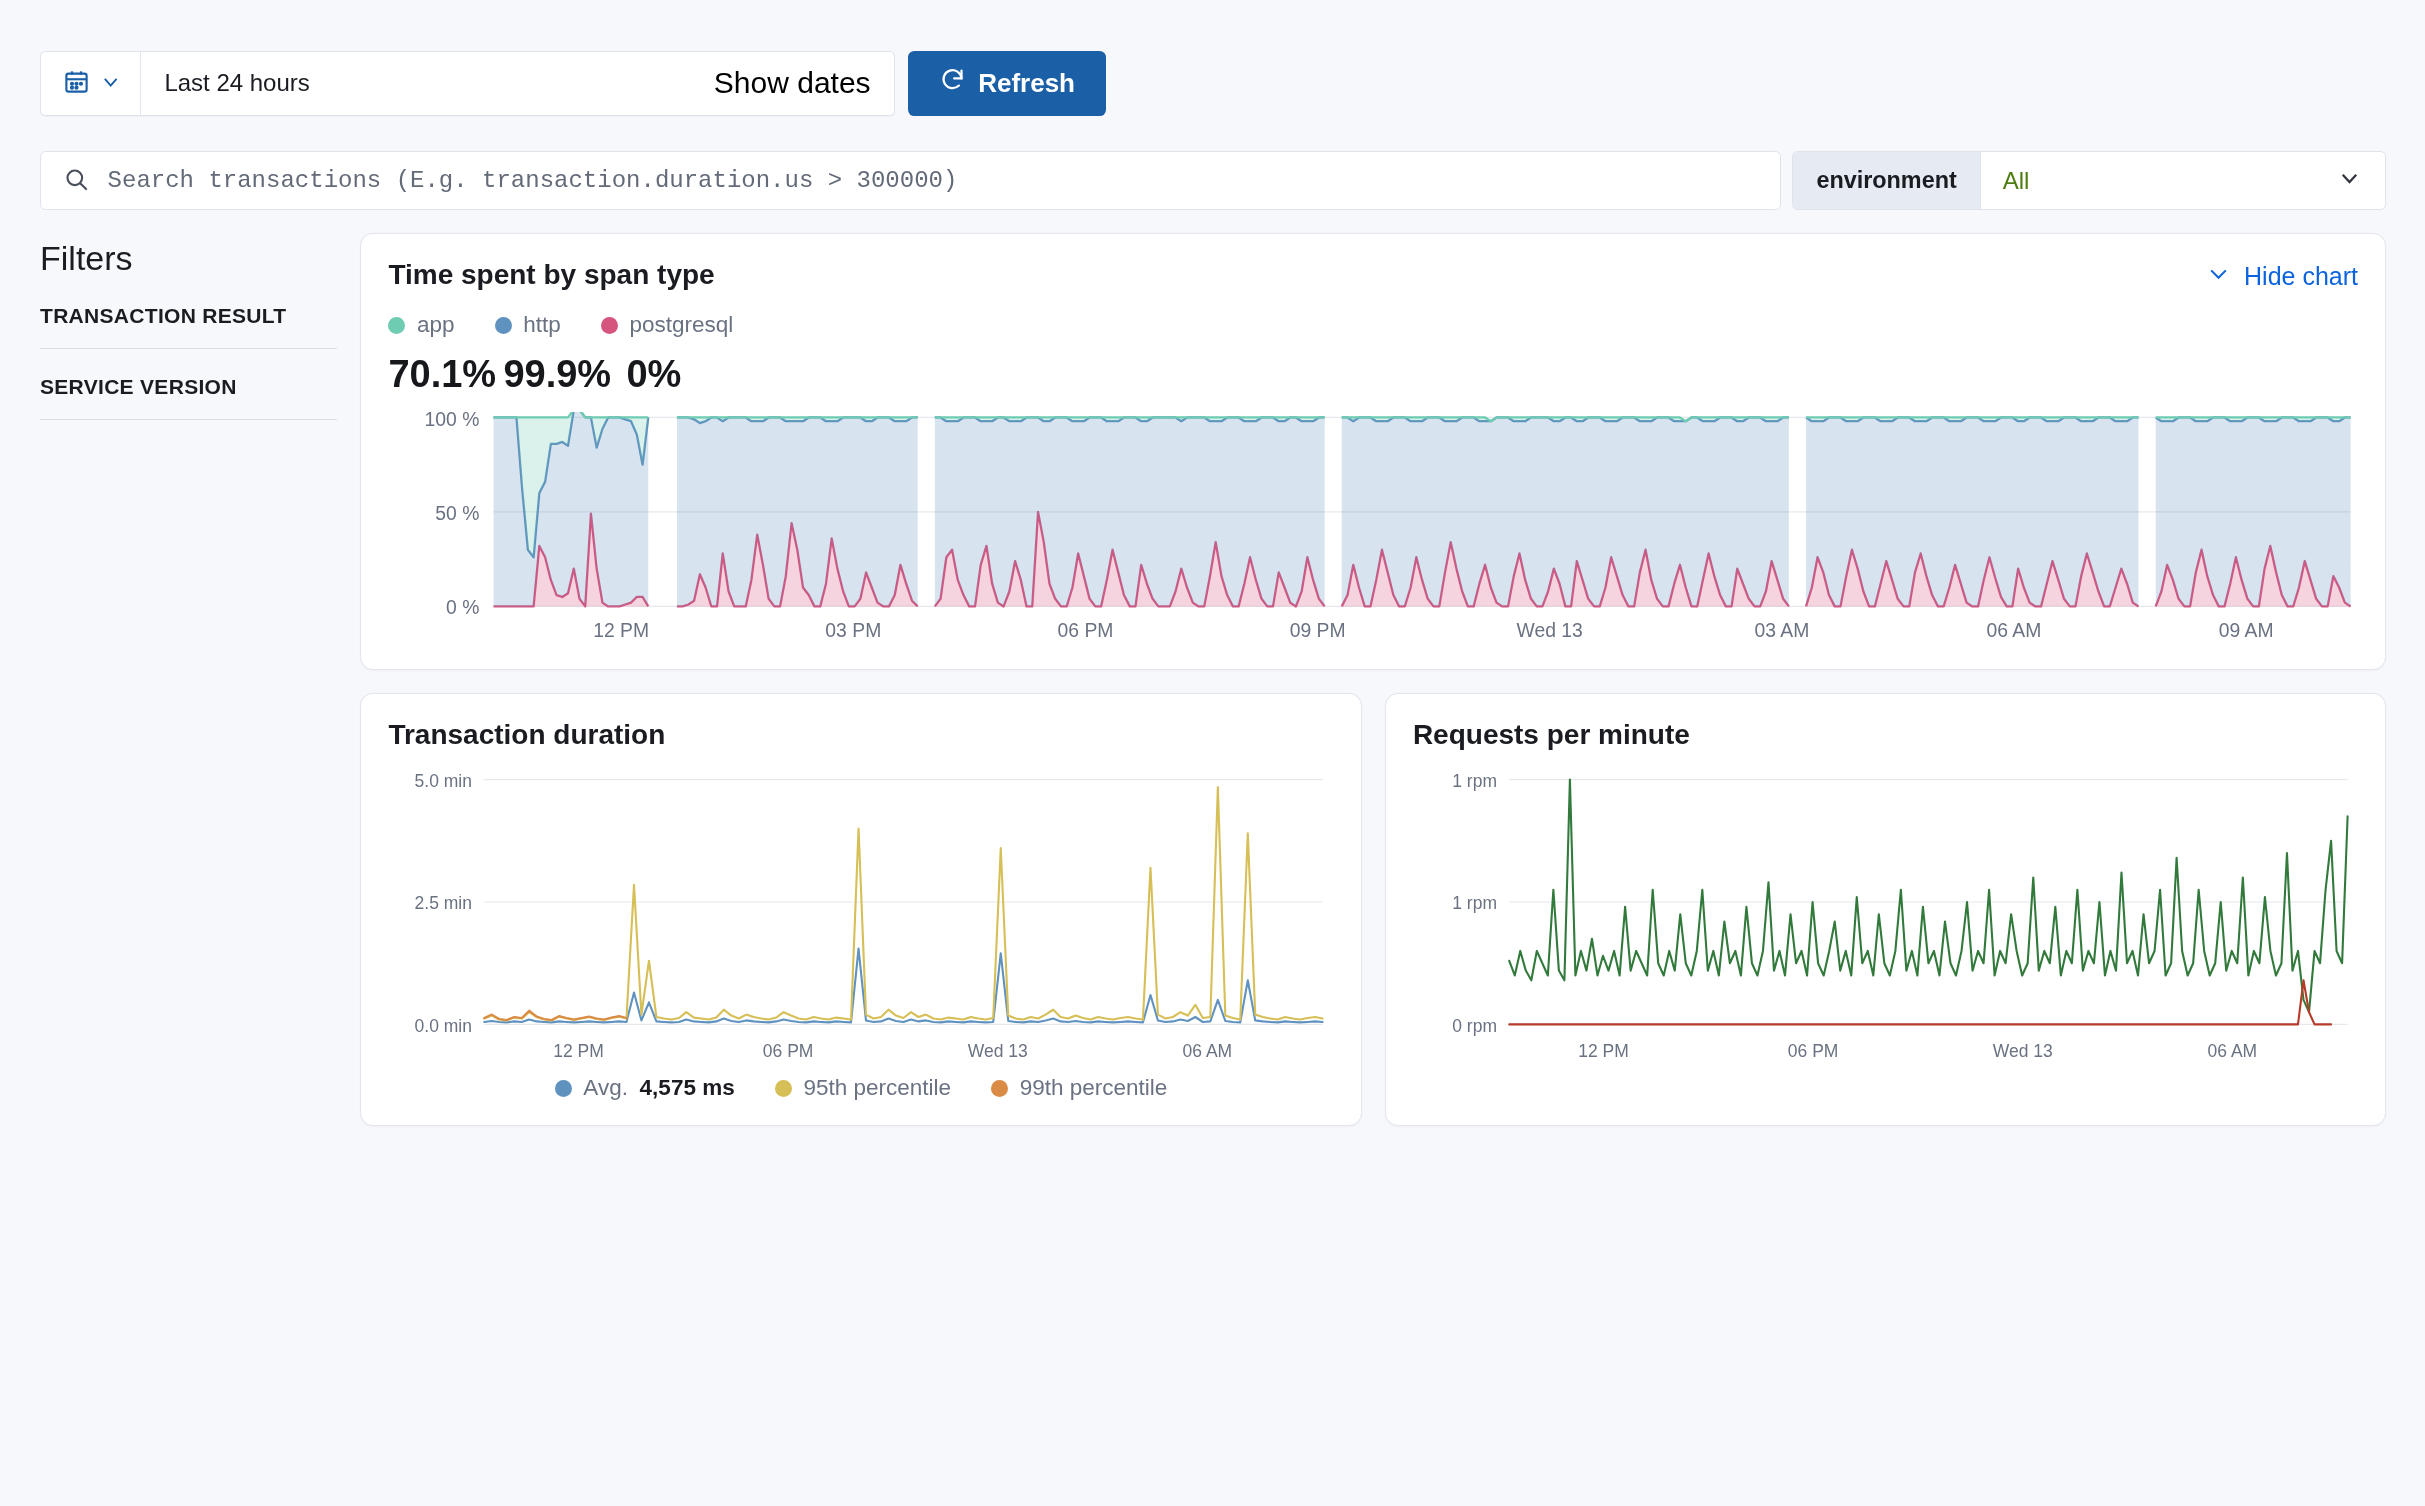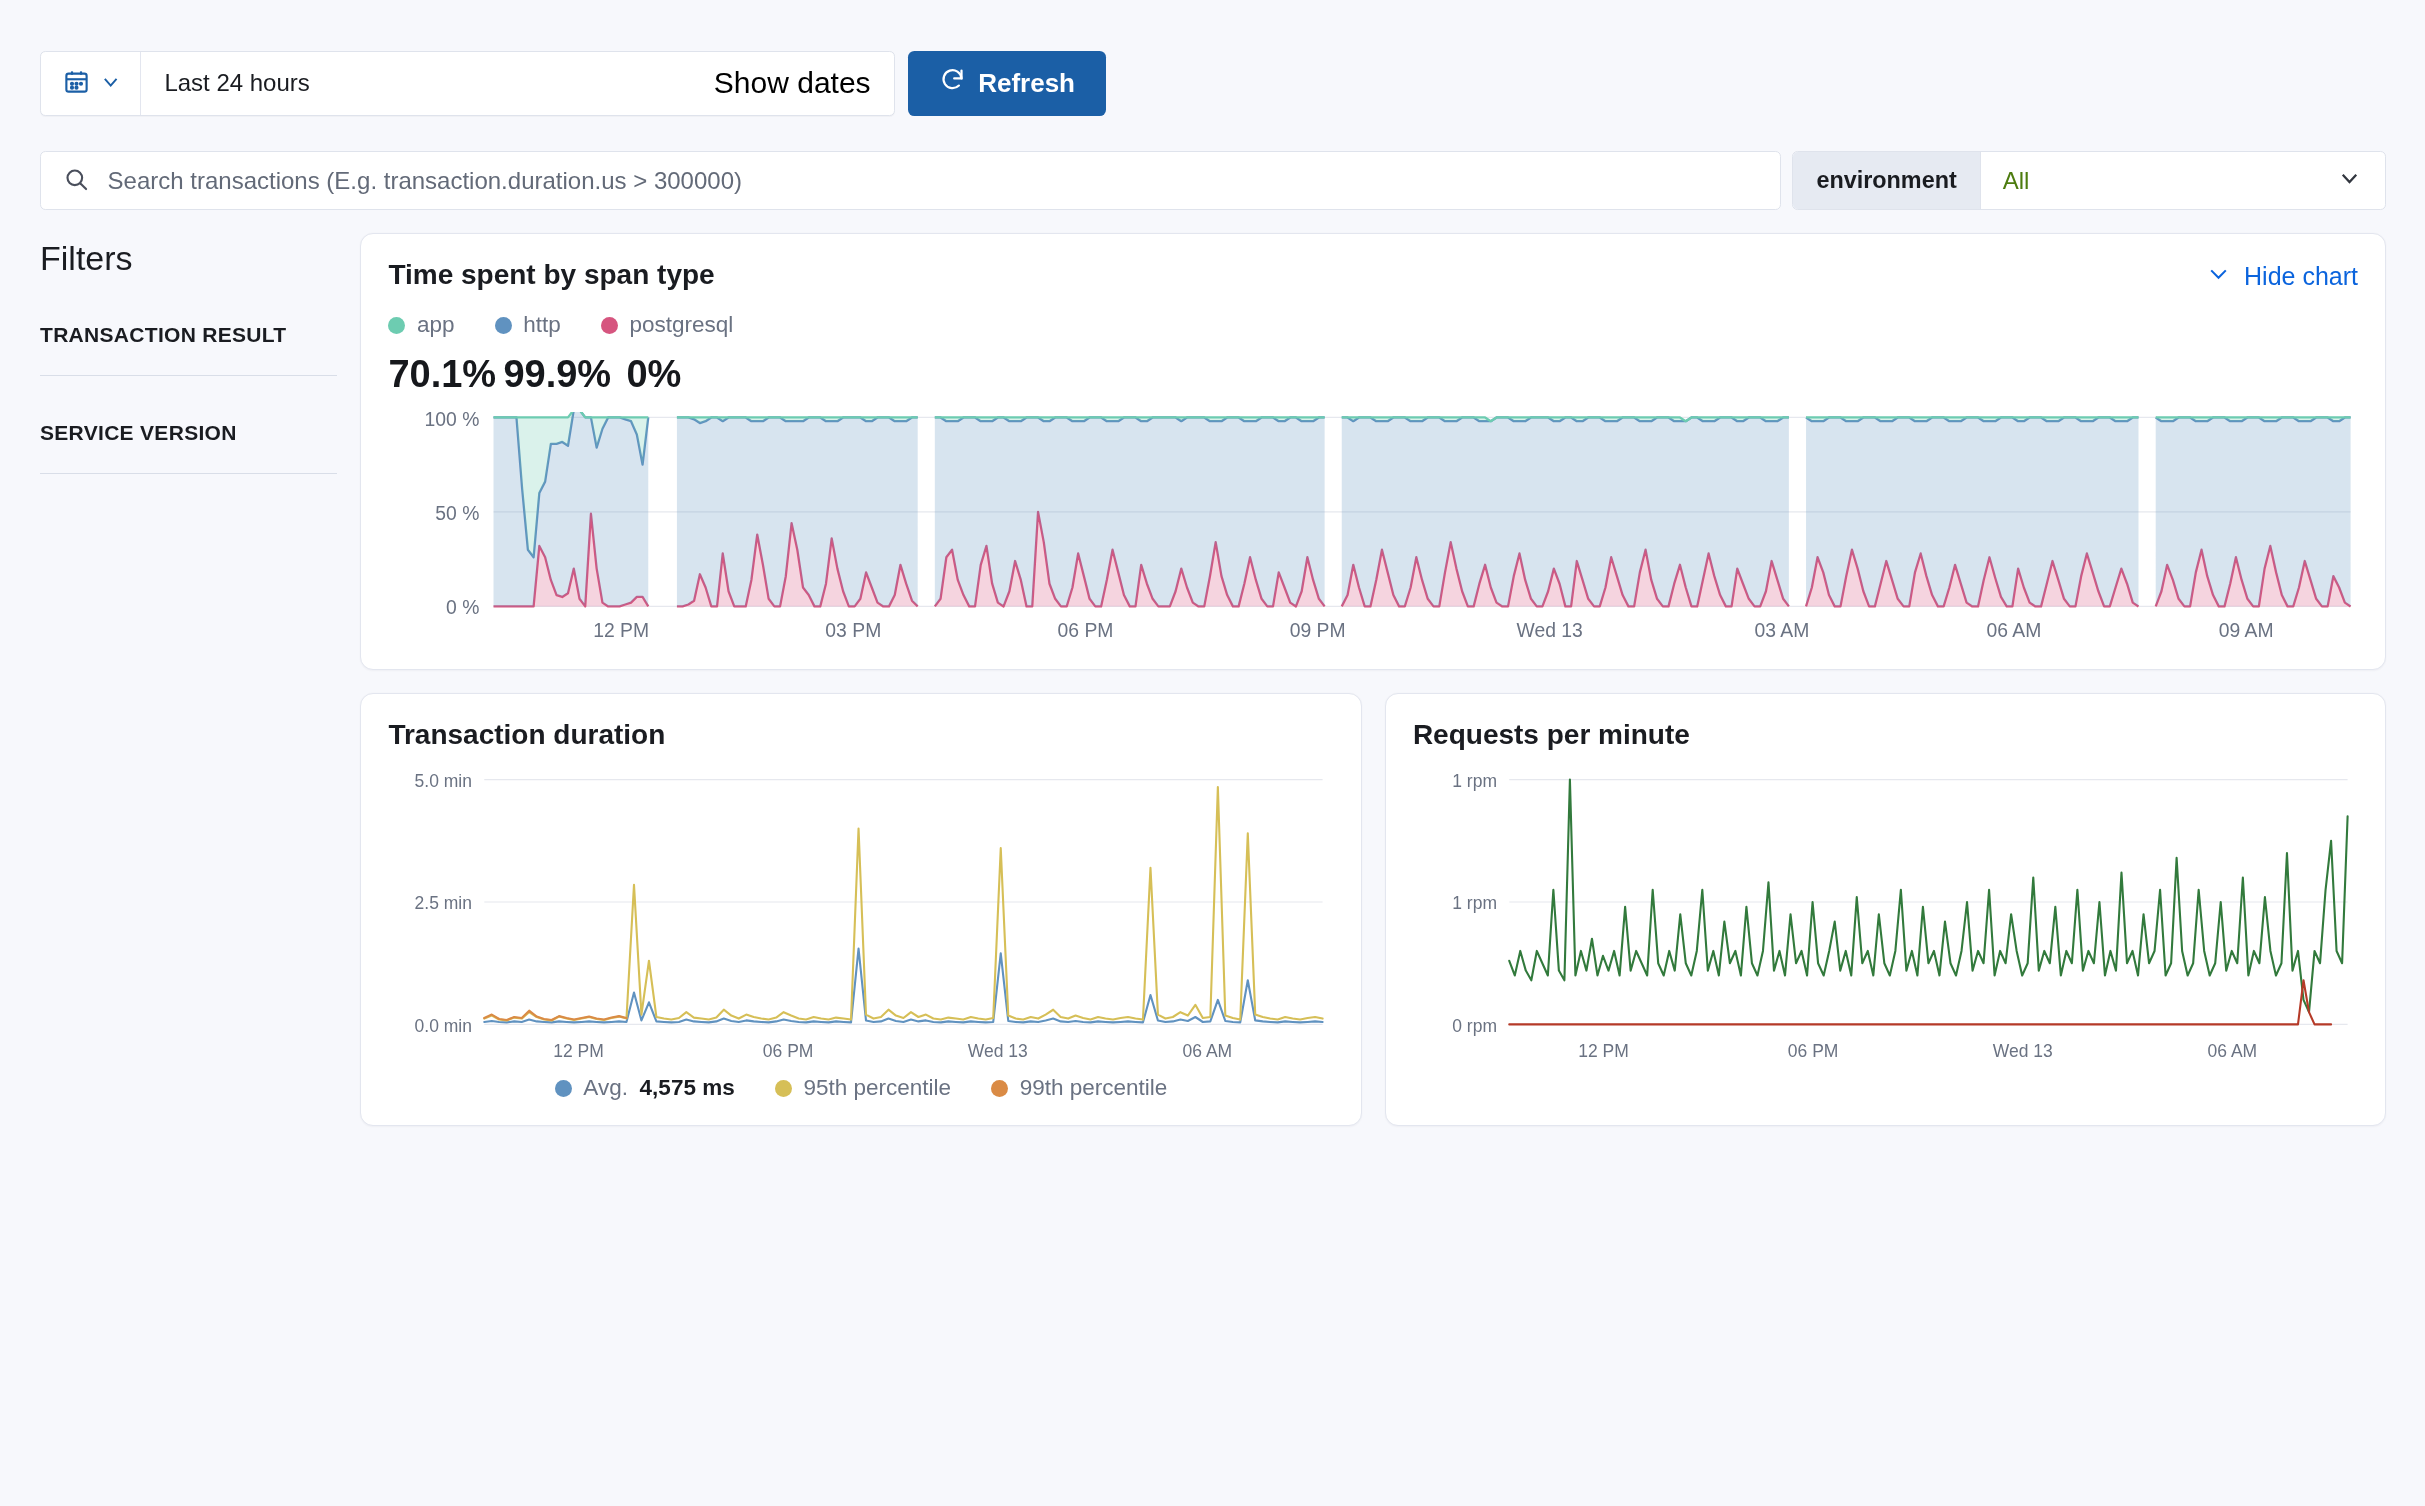--- a/index.html
+++ b/index.html
@@ -57,21 +57,21 @@
     display: flex; align-items: stretch;
     padding: 0 40px; margin-top: 16px; gap: 10.8px;
   }
   .search-box {
     flex: 1; display: flex; align-items: center; gap: 18px;
     background: #fff; border: 0.9px solid #DFE3EC; border-radius: 5.4px;
     height: 59px; padding: 0 21.6px;
   }
   .search-box input {
     flex: 1; border: none; outline: none; background: transparent;
-    font-size: 24px; font-family: Liberation Sans, sans-serif; color: #8b5cf6;
+    font-size: 24px; font-family: Liberation Mono, monospace; color: #8b5cf6;
   }
   .search-box input::placeholder { color: #636A78; }
 
   .env-group {
     display: flex; align-items: stretch;
     border: 0.9px solid #DFE3EC; border-radius: 5.4px; overflow: hidden;
     width: 594px; background: #fff;
   }
   .env-label {
     display: flex; align-items: center;
@@ -82,21 +82,21 @@
   .env-select {
     flex: 1; display: flex; align-items: center; justify-content: space-between;
     padding: 0 21.6px; font-size: 24px; color: #4d7c0f; cursor: pointer;
   }
 
   
   .body-wrap { display: flex; padding: 23.4px 40px 0 40px; gap: 23.4px; }
   .filters { width: 297px; flex: 0 0 297px; padding-top: 5.4px; }
   .filters-title { font-size: 34px; font-weight: 400; color: #1a1c21; }
   .filter-section {
-    margin-top: 45px; padding-bottom: 28px;
+    margin-top: 26px; padding-bottom: 20px;
     border-bottom: 0.9px solid #D9DEE8;
   }
   .filter-section-label {
     font-size: 21px; font-weight: 700; letter-spacing: 0.3px; color: #1a1c21;
   }
 
   .content { flex: 1; display: flex; flex-direction: column; gap: 23.4px; }
 
   .card {
     background: #fff;

